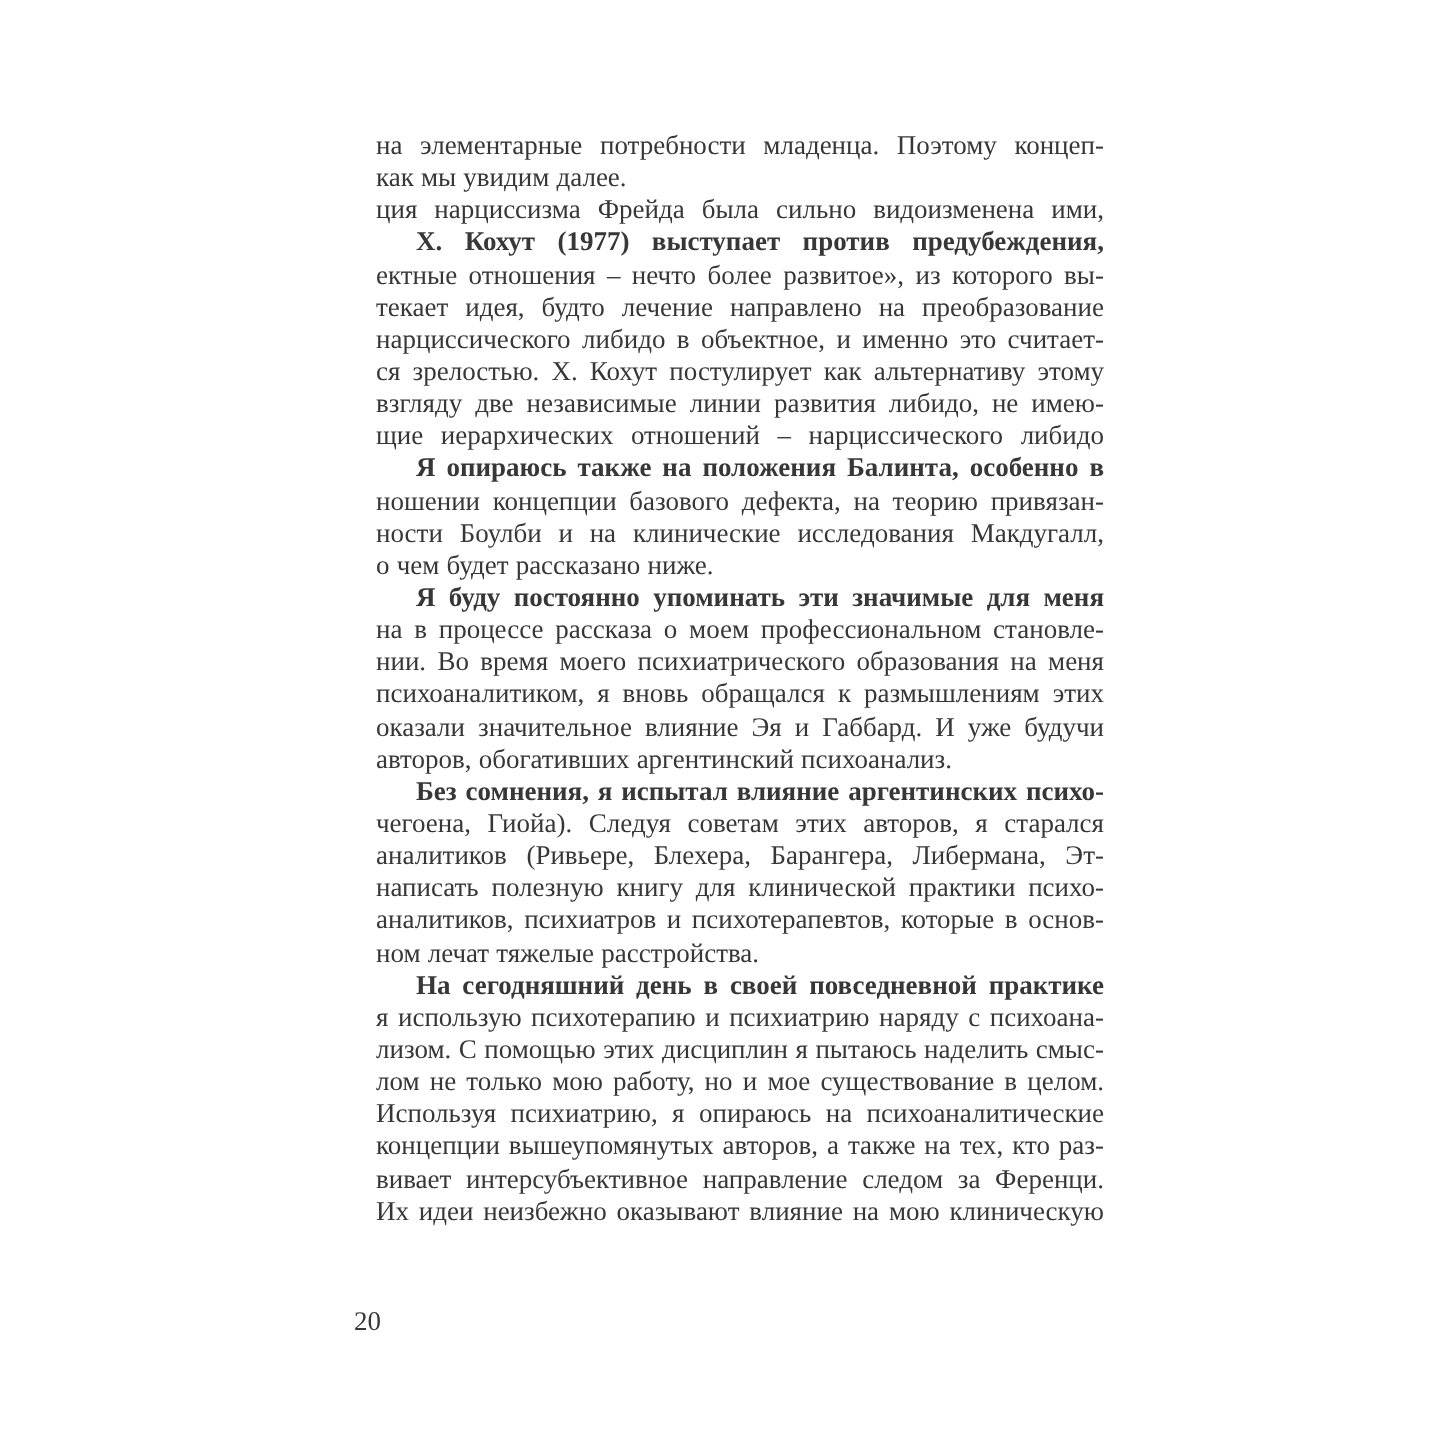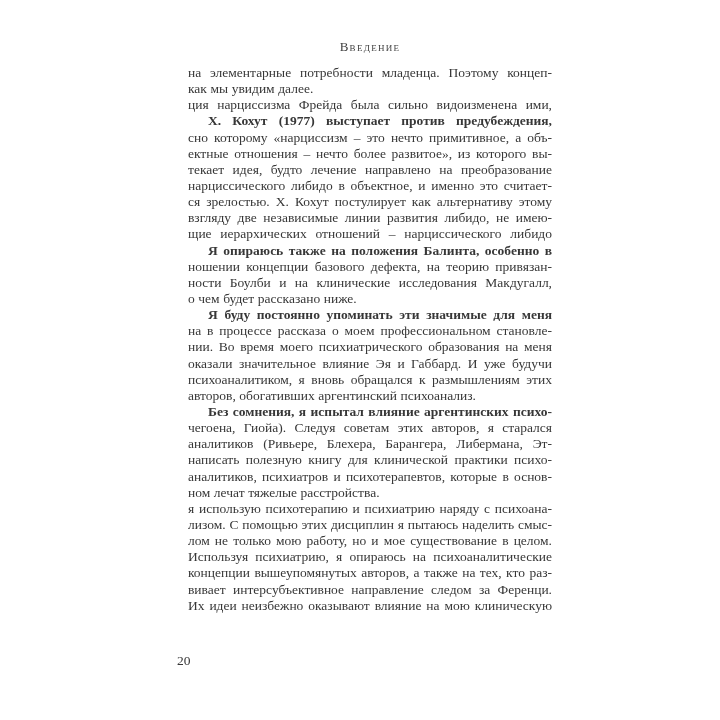--- a/index.html
+++ b/index.html
@@ -53,61 +53,60 @@
     top: 653px;
     left: 177px;
     font-size: 13.5px;
     color: #373737;
   }
 </style>
 </head>
 <body>
 
 <div class="page">
-  <div class="running-header">Введение</div>
 
   <div class="text-block" style="color: rgb(55, 55, 55);">
       <div class="paragraph">
         <div class="line">на элементарные потребности младенца. Поэтому концеп-</div>
         <div class="line flush">как мы увидим далее.</div>
         <div class="line">ция нарциссизма Фрейда была сильно видоизменена ими,</div>
       </div>
       <div class="paragraph">
         <div class="line indent">Х. Кохут (1977) выступает против предубеждения, согла-</div>
-        <div class="line">сно которому «нарциссизм – это нечто примитивное, а объ-</div>
         <div class="line">ектные отношения – нечто более развитое», из которого вы-</div>
         <div class="line">текает идея, будто лечение направлено на преобразование</div>
         <div class="line">нарциссического либидо в объектное, и именно это считает-</div>
         <div class="line">ся зрелостью. Х. Кохут постулирует как альтернативу этому</div>
         <div class="line">взгляду две независимые линии развития либидо, не имею-</div>
         <div class="line">щие иерархических отношений – нарциссического либидо</div>
       </div>
       <div class="paragraph">
         <div class="line indent">Я опираюсь также на положения Балинта, особенно в от-</div>
         <div class="line">ношении концепции базового дефекта, на теорию привязан-</div>
         <div class="line">ности Боулби и на клинические исследования Макдугалл,</div>
         <div class="line flush">о чем будет рассказано ниже.</div>
       </div>
       <div class="paragraph">
         <div class="line indent">Я буду постоянно упоминать эти значимые для меня име-</div>
         <div class="line">на в процессе рассказа о моем профессиональном становле-</div>
         <div class="line">нии. Во время моего психиатрического образования на меня</div>
+        <div class="line">психоаналитиком, я вновь обращался к размышлениям этих</div>
         <div class="line">оказали значительное влияние Эя и Габбард. И уже будучи</div>
-        <div class="line">психоаналитиком, я вновь обращался к размышлениям этих</div>
         <div class="line flush">авторов, обогативших аргентинский психоанализ.</div>
       </div>
       <div class="paragraph">
         <div class="line indent">Без сомнения, я испытал влияние аргентинских психо-</div>
         <div class="line">чегоена, Гиойа). Следуя советам этих авторов, я старался</div>
         <div class="line">аналитиков (Ривьере, Блехера, Барангера, Либермана, Эт-</div>
         <div class="line">написать полезную книгу для клинической практики психо-</div>
         <div class="line">аналитиков, психиатров и психотерапевтов, которые в основ-</div>
         <div class="line flush">ном лечат тяжелые расстройства.</div>
       </div>
       <div class="paragraph">
+        <div class="line indent">На сегодняшний день в своей повседневной практике</div>
         <div class="line">я использую психотерапию и психиатрию наряду с психоана-</div>
         <div class="line">лизом. С помощью этих дисциплин я пытаюсь наделить смыс-</div>
         <div class="line">лом не только мою работу, но и мое существование в целом.</div>
         <div class="line">Используя психиатрию, я опираюсь на психоаналитические</div>
         <div class="line">концепции вышеупомянутых авторов, а также на тех, кто раз-</div>
         <div class="line">вивает интерсубъективное направление следом за Ференци.</div>
         <div class="line">Их идеи неизбежно оказывают влияние на мою клиническую</div>
       </div>
     </div>
 

